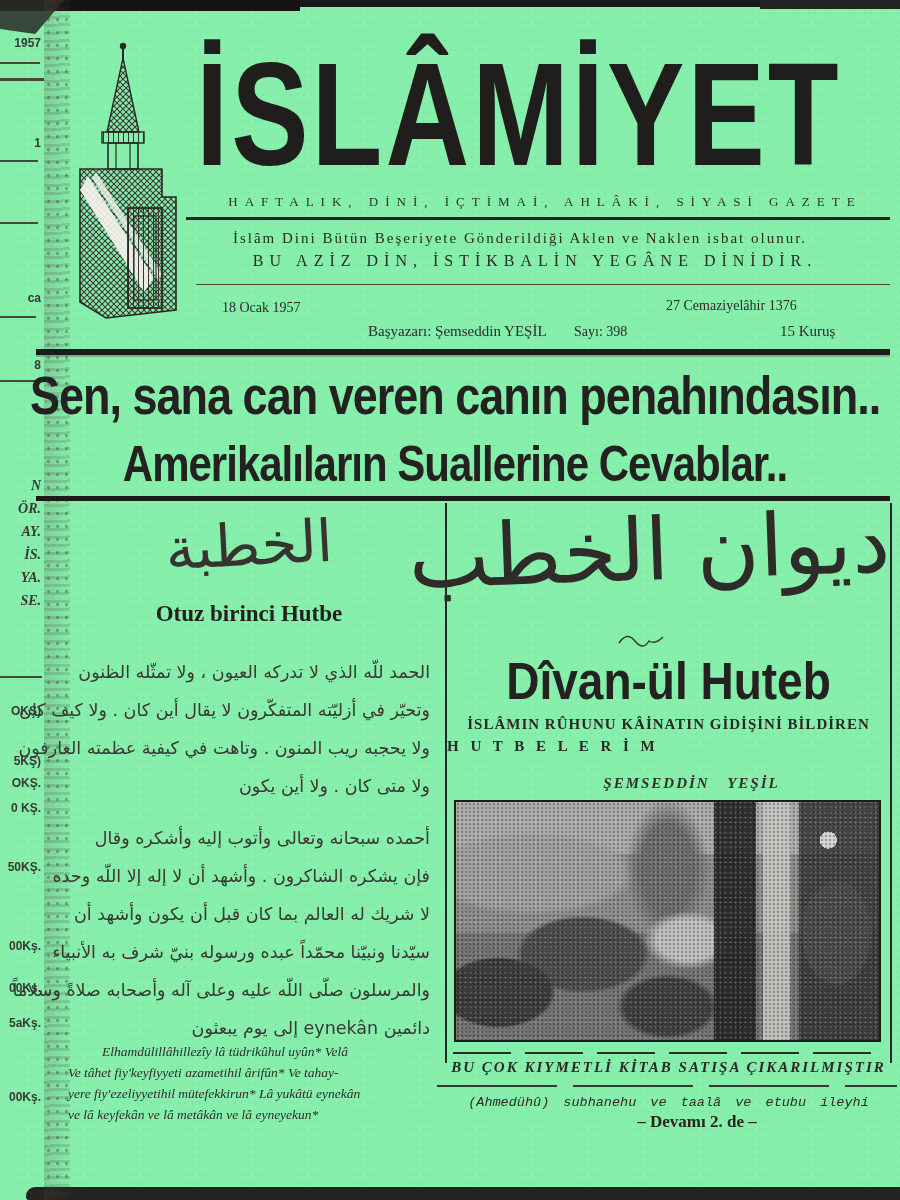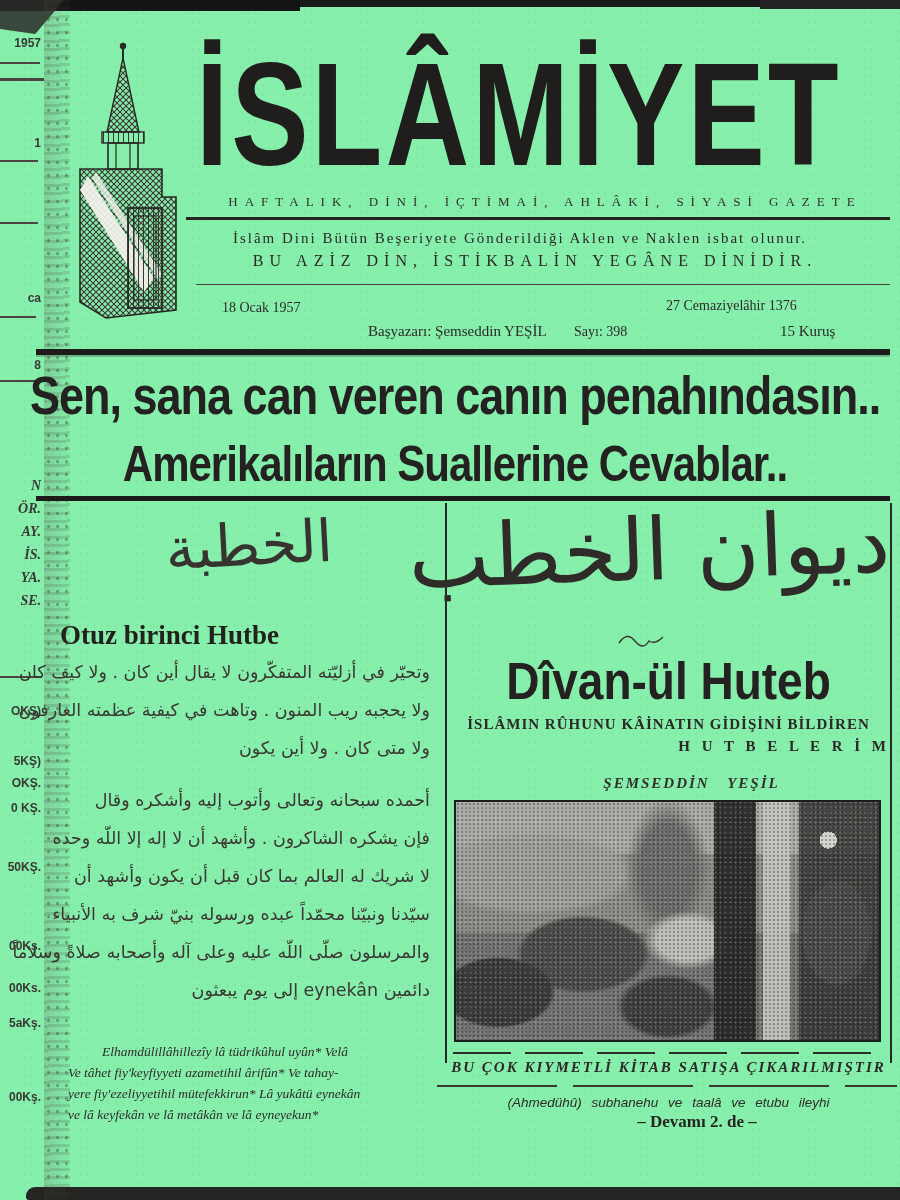--- a/index.html
+++ b/index.html
@@ -58,22 +58,22 @@
       font-family:"Liberation Sans",sans-serif;font-weight:bold;font-size:42px;
       letter-spacing:-1px;color:#242220;transform:scaleY(1.18);transform-origin:top center;
       white-space:nowrap;}
   .rule-thick2{position:absolute;left:36px;top:496px;width:854px;height:5px;background:#1d1b19;}
 
   
   .left-col{position:absolute;left:60px;top:503px;width:378px;height:660px;}
   .callig-left{position:absolute;left:0;top:8px;width:100%;text-align:center;
       font-family:"DejaVu Sans",sans-serif;font-size:58px;color:#37332f;
       transform:rotate(-3deg);direction:rtl;}
-  .left-heading{position:absolute;left:0;top:117px;width:100%;text-align:left;
-      font-family:"Liberation Serif",serif;font-weight:bold;font-size:27px;color:#23211e;}
+  .left-heading{position:absolute;left:0;top:98px;width:100%;text-align:center;
+      font-family:"Liberation Serif",serif;font-weight:bold;font-size:23px;color:#23211e;}
   .arabic-block{position:absolute;left:4px;top:150px;width:366px;direction:rtl;
       font-family:"DejaVu Sans",sans-serif;font-size:17.5px;line-height:38px;
       color:#3b3733;text-align:right;}
   .arabic-block div{white-space:nowrap;}
   .translit{position:absolute;left:8px;top:538px;width:360px;
       font-family:"Liberation Serif",serif;font-style:italic;font-size:13.5px;
       line-height:21px;color:#2e2b28;}
   .translit div:first-child{text-indent:34px;}
 
   
@@ -82,21 +82,21 @@
   .callig-right{position:absolute;left:0;top:-4px;width:100%;text-align:center;
       font-family:"DejaVu Sans",sans-serif;font-size:86px;color:#2e2b28;
       transform:rotate(-2deg);direction:rtl;white-space:nowrap;}
   .signature{position:absolute;left:170px;top:128px;}
   .right-title{position:absolute;left:0;top:148px;width:100%;text-align:center;
       font-family:"Liberation Sans",sans-serif;font-weight:bold;font-size:46px;
       color:#242220;transform:scaleY(1.12);transform-origin:top center;white-space:nowrap;}
   .right-sub1{position:absolute;left:0;top:213px;width:100%;text-align:center;
       font-family:"Liberation Serif",serif;font-weight:bold;font-size:15px;
       letter-spacing:1px;color:#2b2926;white-space:nowrap;}
-  .right-sub2{position:absolute;left:0;top:235px;width:100%;text-align:right;
+  .right-sub2{position:absolute;left:0;top:235px;width:100%;text-align:left;
       font-family:"Liberation Serif",serif;font-weight:bold;font-size:15px;
       letter-spacing:4px;color:#2b2926;}
   .right-author{position:absolute;left:0;top:272px;width:100%;text-align:center;
       font-family:"Liberation Serif",serif;font-style:italic;font-weight:bold;
       font-size:15px;letter-spacing:2px;word-spacing:12px;color:#34312d;padding-left:23px;}
   
   .photo{position:absolute;left:7px;top:297px;width:423px;height:238px;
       border:2px solid #1c1c1a;background-color:#8e8e8c;
       background-image:
         radial-gradient(circle 14px at 88% 16%, #d2d2cf 0 60%, transparent 62%),
@@ -117,21 +117,21 @@
         radial-gradient(rgba(255,255,255,.18) 1px,transparent 1.3px);
       background-size:4px 4px,5px 5px;background-position:0 0,2px 3px;}
   .photo-rule{position:absolute;left:6px;top:549px;width:430px;height:2px;
       background:repeating-linear-gradient(90deg,#2e2c29 0 58px,transparent 58px 72px);}
   .photo-caption{position:absolute;left:0;top:556px;width:100%;text-align:center;
       font-family:"Liberation Serif",serif;font-style:italic;font-weight:bold;
       font-size:15px;letter-spacing:2px;color:#2b2926;white-space:nowrap;}
   .caption-rule{position:absolute;left:-10px;top:582px;width:460px;height:1.5px;
       background:repeating-linear-gradient(90deg,#3a3835 0 120px,transparent 120px 136px);}
   .footnote{position:absolute;left:0;top:592px;width:100%;text-align:center;
-      font-family:Liberation Sans, sans-serif;font-style:italic;font-size:13.5px;
+      font-family:Liberation Mono, monospace;font-style:italic;font-size:13.5px;
       word-spacing:6px;color:#2e2b28;}
   .continuation{position:absolute;left:110px;top:609px;width:280px;text-align:center;
       font-family:"Liberation Serif",serif;font-weight:bold;font-size:17px;color:#26241f;}
   .emph{white-space:nowrap;}
 </style>
 </head>
 <body>
 
 <div class="page">
 
@@ -210,20 +210,21 @@
   <div class="rule-thick1"></div>
 
   <div class="headline1">Sen, sana can veren canın penahındasın..</div>
   <div class="headline2">Amerikalıların Suallerine Cevablar..</div>
   <div class="rule-thick2"></div>
 
   <div class="left-col">
     <div class="callig-left">الخطبة</div>
     <div class="left-heading">Otuz birinci Hutbe</div>
     <div class="arabic-block">
+      <div>الحمد للّه الذي لا تدركه العيون ، ولا تمثّله الظنون</div>
       <div>وتحيّر في أزليّته المتفكّرون لا يقال أين كان . ولا كيف كان</div>
       <div>ولا يحجبه ريب المنون . وتاهت في كيفية عظمته العارفون</div>
       <div>ولا متى كان .  ولا أين يكون</div>
       <div style="margin-top:14px">أحمده  سبحانه وتعالى وأتوب إليه وأشكره وقال</div>
       <div>فإن يشكره الشاكرون .  وأشهد أن لا إله إلا اللّه وحده</div>
       <div>لا شريك له  العالم بما كان قبل أن يكون  وأشهد أن</div>
       <div>سيّدنا ونبيّنا محمّداً عبده ورسوله بنيّ شرف به الأنبياء</div>
       <div>والمرسلون صلّى اللّه عليه وعلى آله وأصحابه صلاةً وسلاماً</div>
       <div>دائمين eynekân إلى يوم يبعثون</div>
     </div>

